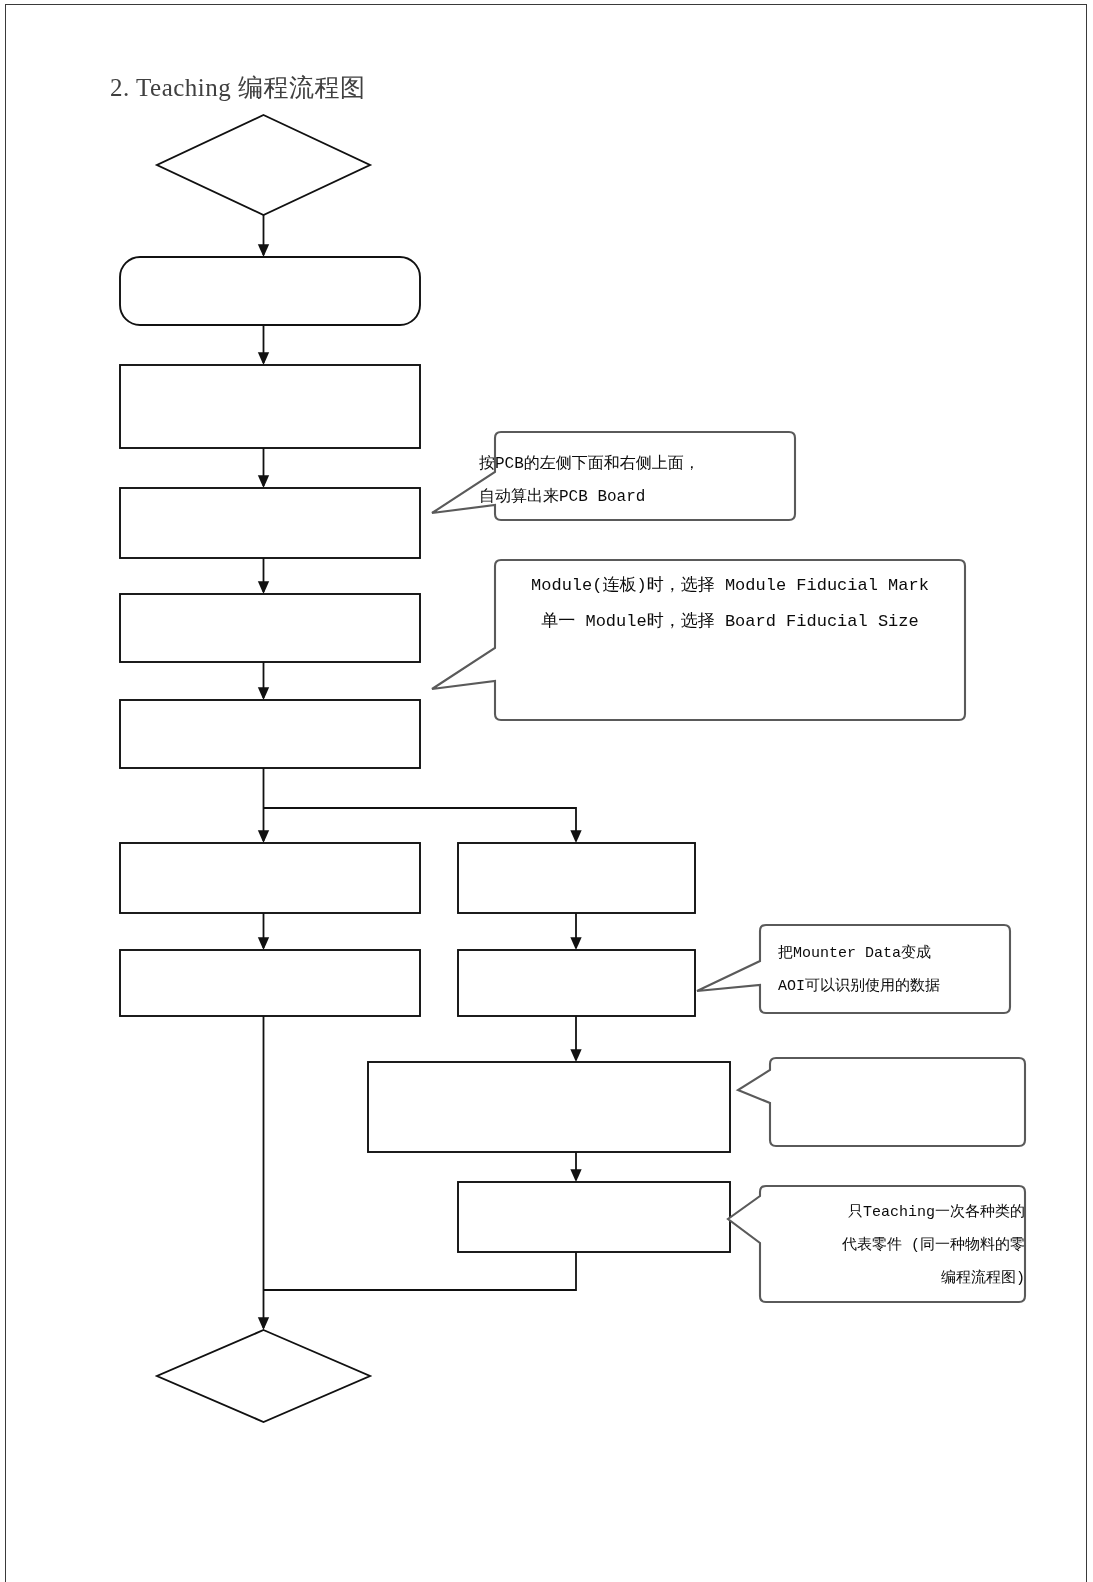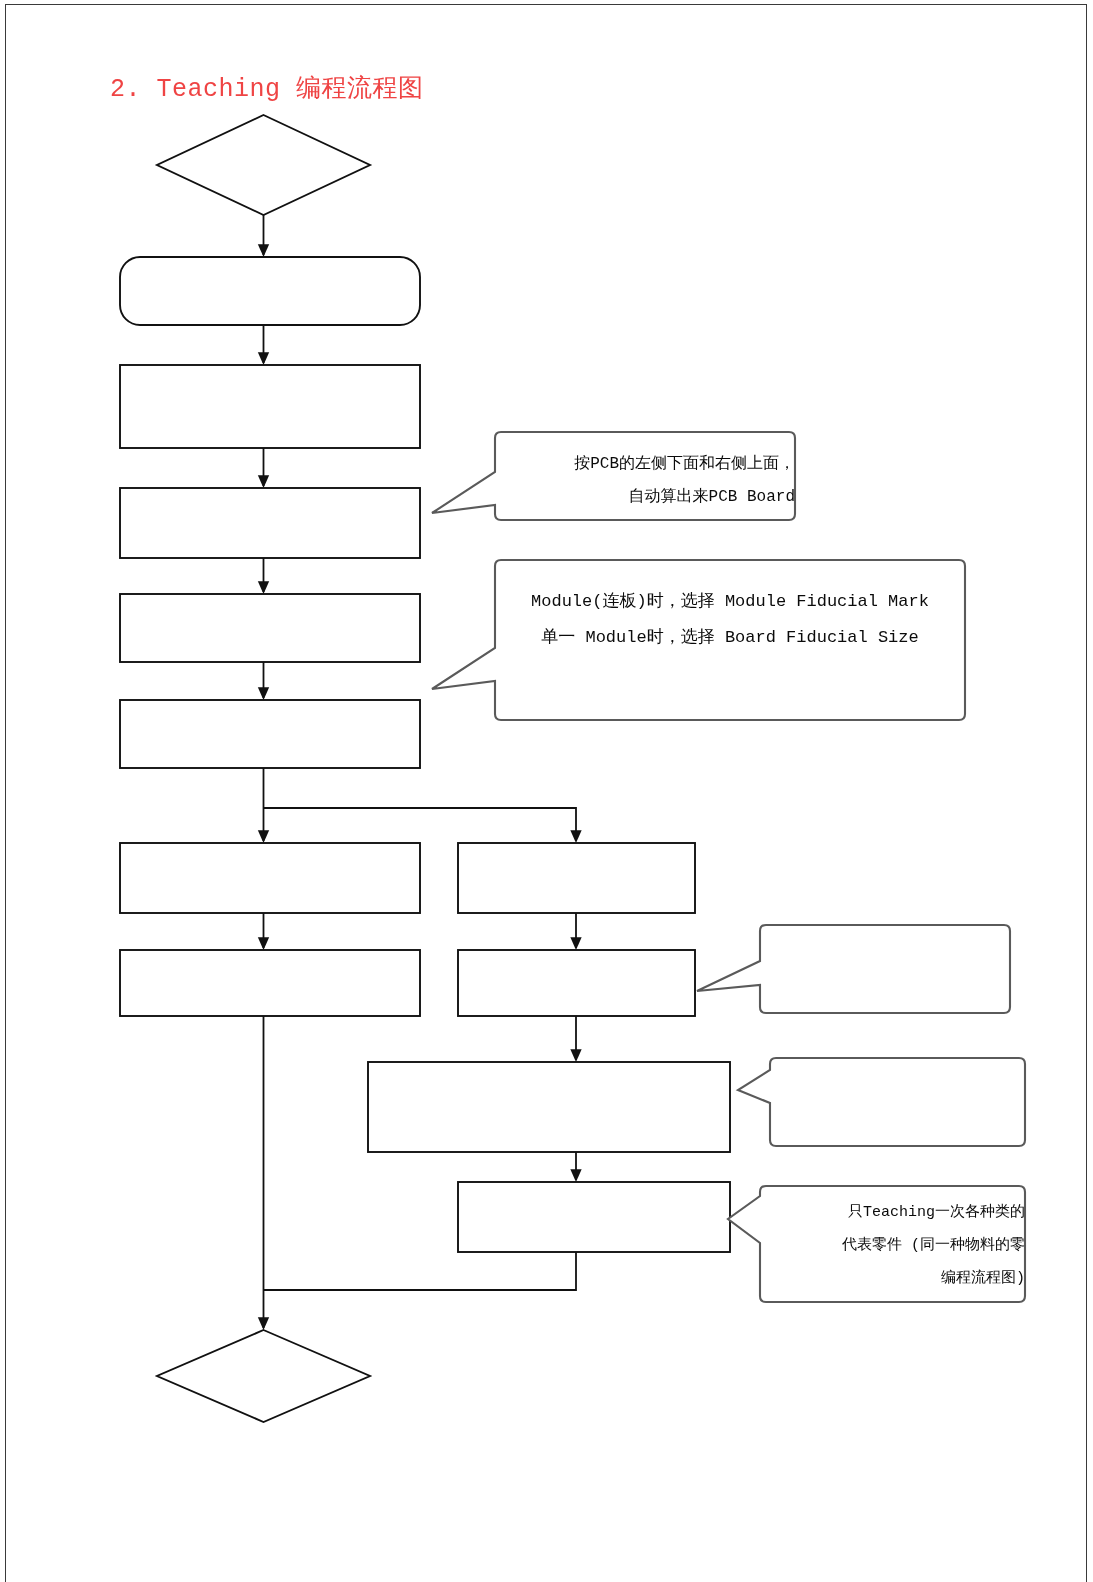--- a/index.html
+++ b/index.html
@@ -25,46 +25,46 @@
     width: 1082px;
     height: 1600px;
     border: 1.4px solid #3a3a3a;
     box-sizing: border-box;
     background: transparent;
   }
   #title {
     position: absolute;
     left: 110px;
     top: 71px;
-    font-family: Liberation Mono, monospace;
+    font-family: Liberation Serif, serif;
     font-size: 25px;
     letter-spacing: 0.5px;
-    color: #ef4444;
+    color: #404040;
     white-space: nowrap;
   }
   #flow-svg {
     position: absolute;
     left: 0;
     top: 0;
     width: 1093px;
     height: 1582px;
   }
   .callout {
     position: absolute;
     box-sizing: border-box;
     font-family: "Liberation Mono", "DejaVu Sans Mono", monospace;
     color: #0b0b0b;
     pointer-events: auto;
   }
   .callout .ct {
     display: block;
     white-space: nowrap;
   }
-  .co1 { left: 495px; top: 432px;  width: 300px; height: 90px;  padding: 16px 0 0 0; font-size: 16px; line-height: 33px; text-align: right; }
-  .co2 { left: 495px; top: 560px;  width: 470px; height: 160px; padding: 24px 0 0 0; font-size: 17px; line-height: 36px; text-align: center; }
+  .co1 { left: 479px; top: 432px;  width: 300px; height: 90px;  padding: 16px 0 0 0; font-size: 16px; line-height: 33px; text-align: left; }
+  .co2 { left: 495px; top: 560px;  width: 470px; height: 160px; padding: 8px 0 0 0; font-size: 17px; line-height: 36px; text-align: center; }
   .co3 { left: 760px; top: 925px;  width: 250px; height: 88px;  padding: 12px 0 0 18px; font-size: 15px; line-height: 33px; text-align: left; }
   .co4 { left: 770px; top: 1058px; width: 255px; height: 88px;  padding: 12px 0 0 18px; font-size: 15px; line-height: 33px; text-align: left; }
   .co5 { left: 760px; top: 1186px; width: 265px; height: 116px; padding: 10px 0 0 18px; font-size: 15px; line-height: 33px; text-align: right; }
 </style>
 </head>
 <body>
 
 <div id="page">
 
   <div id="page-border"></div>
@@ -140,20 +140,24 @@
   <div class="callout co1">
     <span class="ct">按PCB的左侧下面和右侧上面，</span>
     <span class="ct">自动算出来PCB Board</span>
   </div>
 
   <div class="callout co2">
     <span class="ct">Module(连板)时，选择 Module Fiducial Mark</span>
     <span class="ct">单一 Module时，选择 Board Fiducial Size</span>
   </div>
 
+  <div class="callout co3">
+    <span class="ct">把Mounter Data变成</span>
+    <span class="ct">AOI可以识别使用的数据</span>
+  </div>
 
 
   <div class="callout co5">
     <span class="ct">只Teaching一次各种类的</span>
     <span class="ct">代表零件 (同一种物料的零</span>
     <span class="ct">编程流程图)</span>
   </div>
 
 </div>
 

